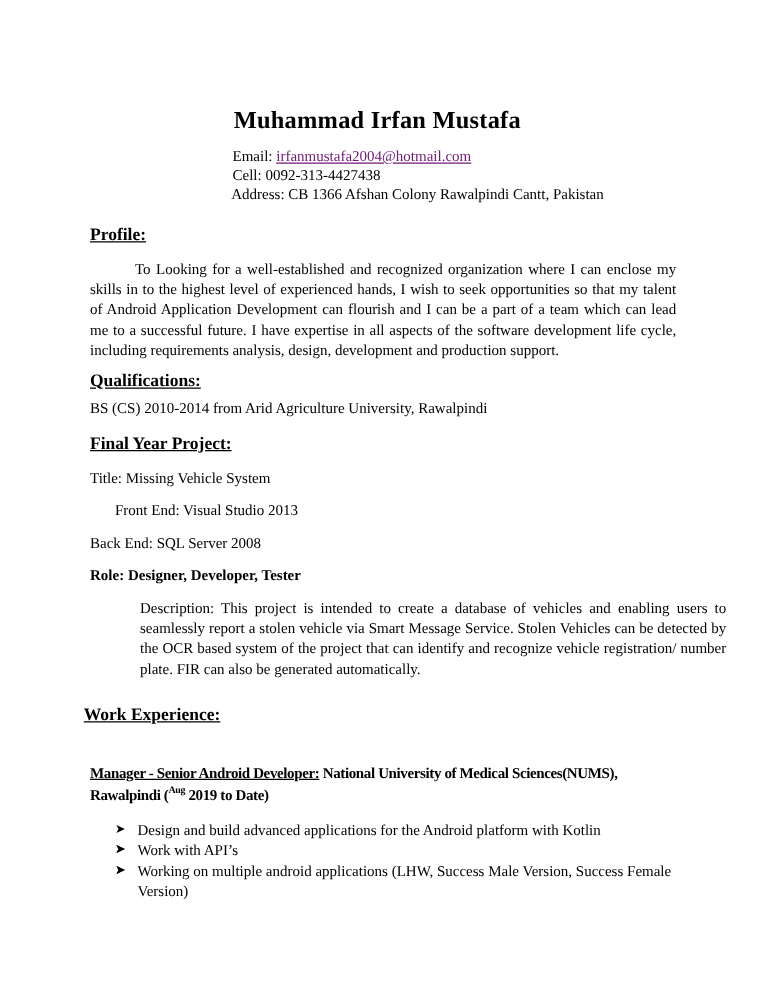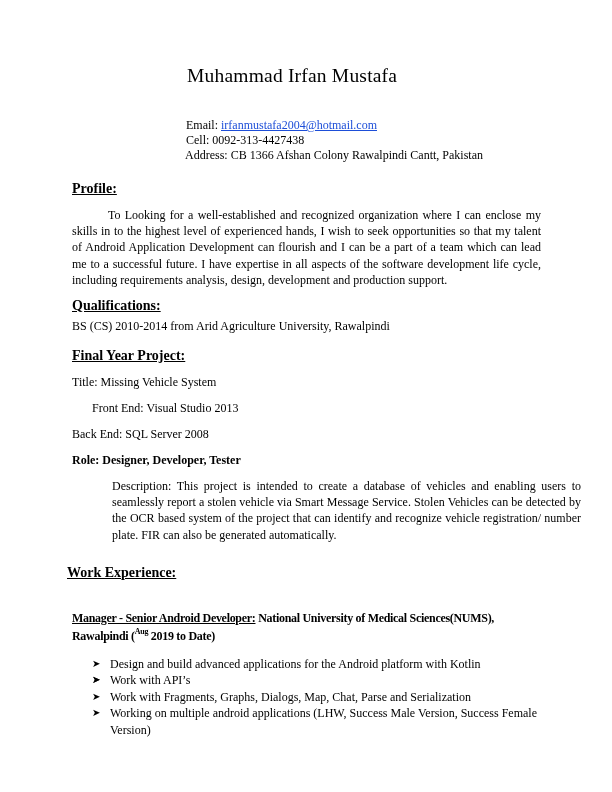--- a/index.html
+++ b/index.html
@@ -1,21 +1,21 @@
 <!DOCTYPE html>
 <html><head>
 <meta charset="utf-8">
 <style>
   html, body { margin:0; padding:0; background:#ffffff; }
   body { width:612px; height:792px; position:relative; overflow:hidden;
          font-family:"Liberation Serif", "DejaVu Serif", serif; color:#000; }
   .abs { position:absolute; white-space:nowrap; }
-  .name { left:187px; top:65px; font-size:19.5px; font-weight:normal; letter-spacing:0.2px;text-align:center; }
+  .name { left:187px; top:86px; font-size:19.5px; font-weight:bold; letter-spacing:0.2px;text-align:center; }
   .contact { left:186px; font-size:12px; line-height:15px; }
-  .contact a { color:#1d4ed8; text-decoration:underline; }
+  .contact a { color:#701a75; text-decoration:underline; }
   .h2 { font-size:14px; font-weight:bold; text-decoration:underline; }
   .body { font-size:12px; }
   .para { position:absolute; left:72px; width:469px; font-size:12px; line-height:16.2px;
           text-align:justify; }
   .para .indent { display:inline-block; width:36px; }
   .job { position:absolute; left:72px; width:470px; font-size:12px; font-weight:bold; line-height:18px;
          font-family:"Liberation Serif", serif; letter-spacing:-0.3px; }
   .job .u { text-decoration:underline; }
   .job sup { font-size:8px; vertical-align:6px; line-height:0; }
   ul.bullets { position:absolute; left:92px; top:656px; width:452px; margin:0; padding:0; list-style:none;
@@ -52,17 +52,17 @@
   <div class="abs h2" style="left:67px;top:565px;">Work Experience:</div>
 
   <div class="job" style="top:609px;">
     <span class="u">Manager - Senior Android Developer:</span><span> National University of Medical Sciences(NUMS), Rawalpindi (</span><sup>Aug</sup><span> 2019 to Date)</span>
   </div>
 
   <ul class="bullets">
     <li><span class="b">➤</span><span>Design and build advanced applications for the Android platform with Kotlin</span></li>
     <li><span class="b">➤</span></li>
     <li><span class="b">➤</span><span>Work with API’s</span></li>
-    <li><span class="b">➤</span><span>Work with Fragments, Graphs, Dialogs, Map, Chat, Parse and Serialization</span></li>
+    <li><span class="b">➤</span></li>
     <li><span class="b">➤</span><span>Working on multiple android applications (LHW, Success Male Version, Success Female Version)</span></li>
   </ul>
 
 </div>
 
 </body></html>

